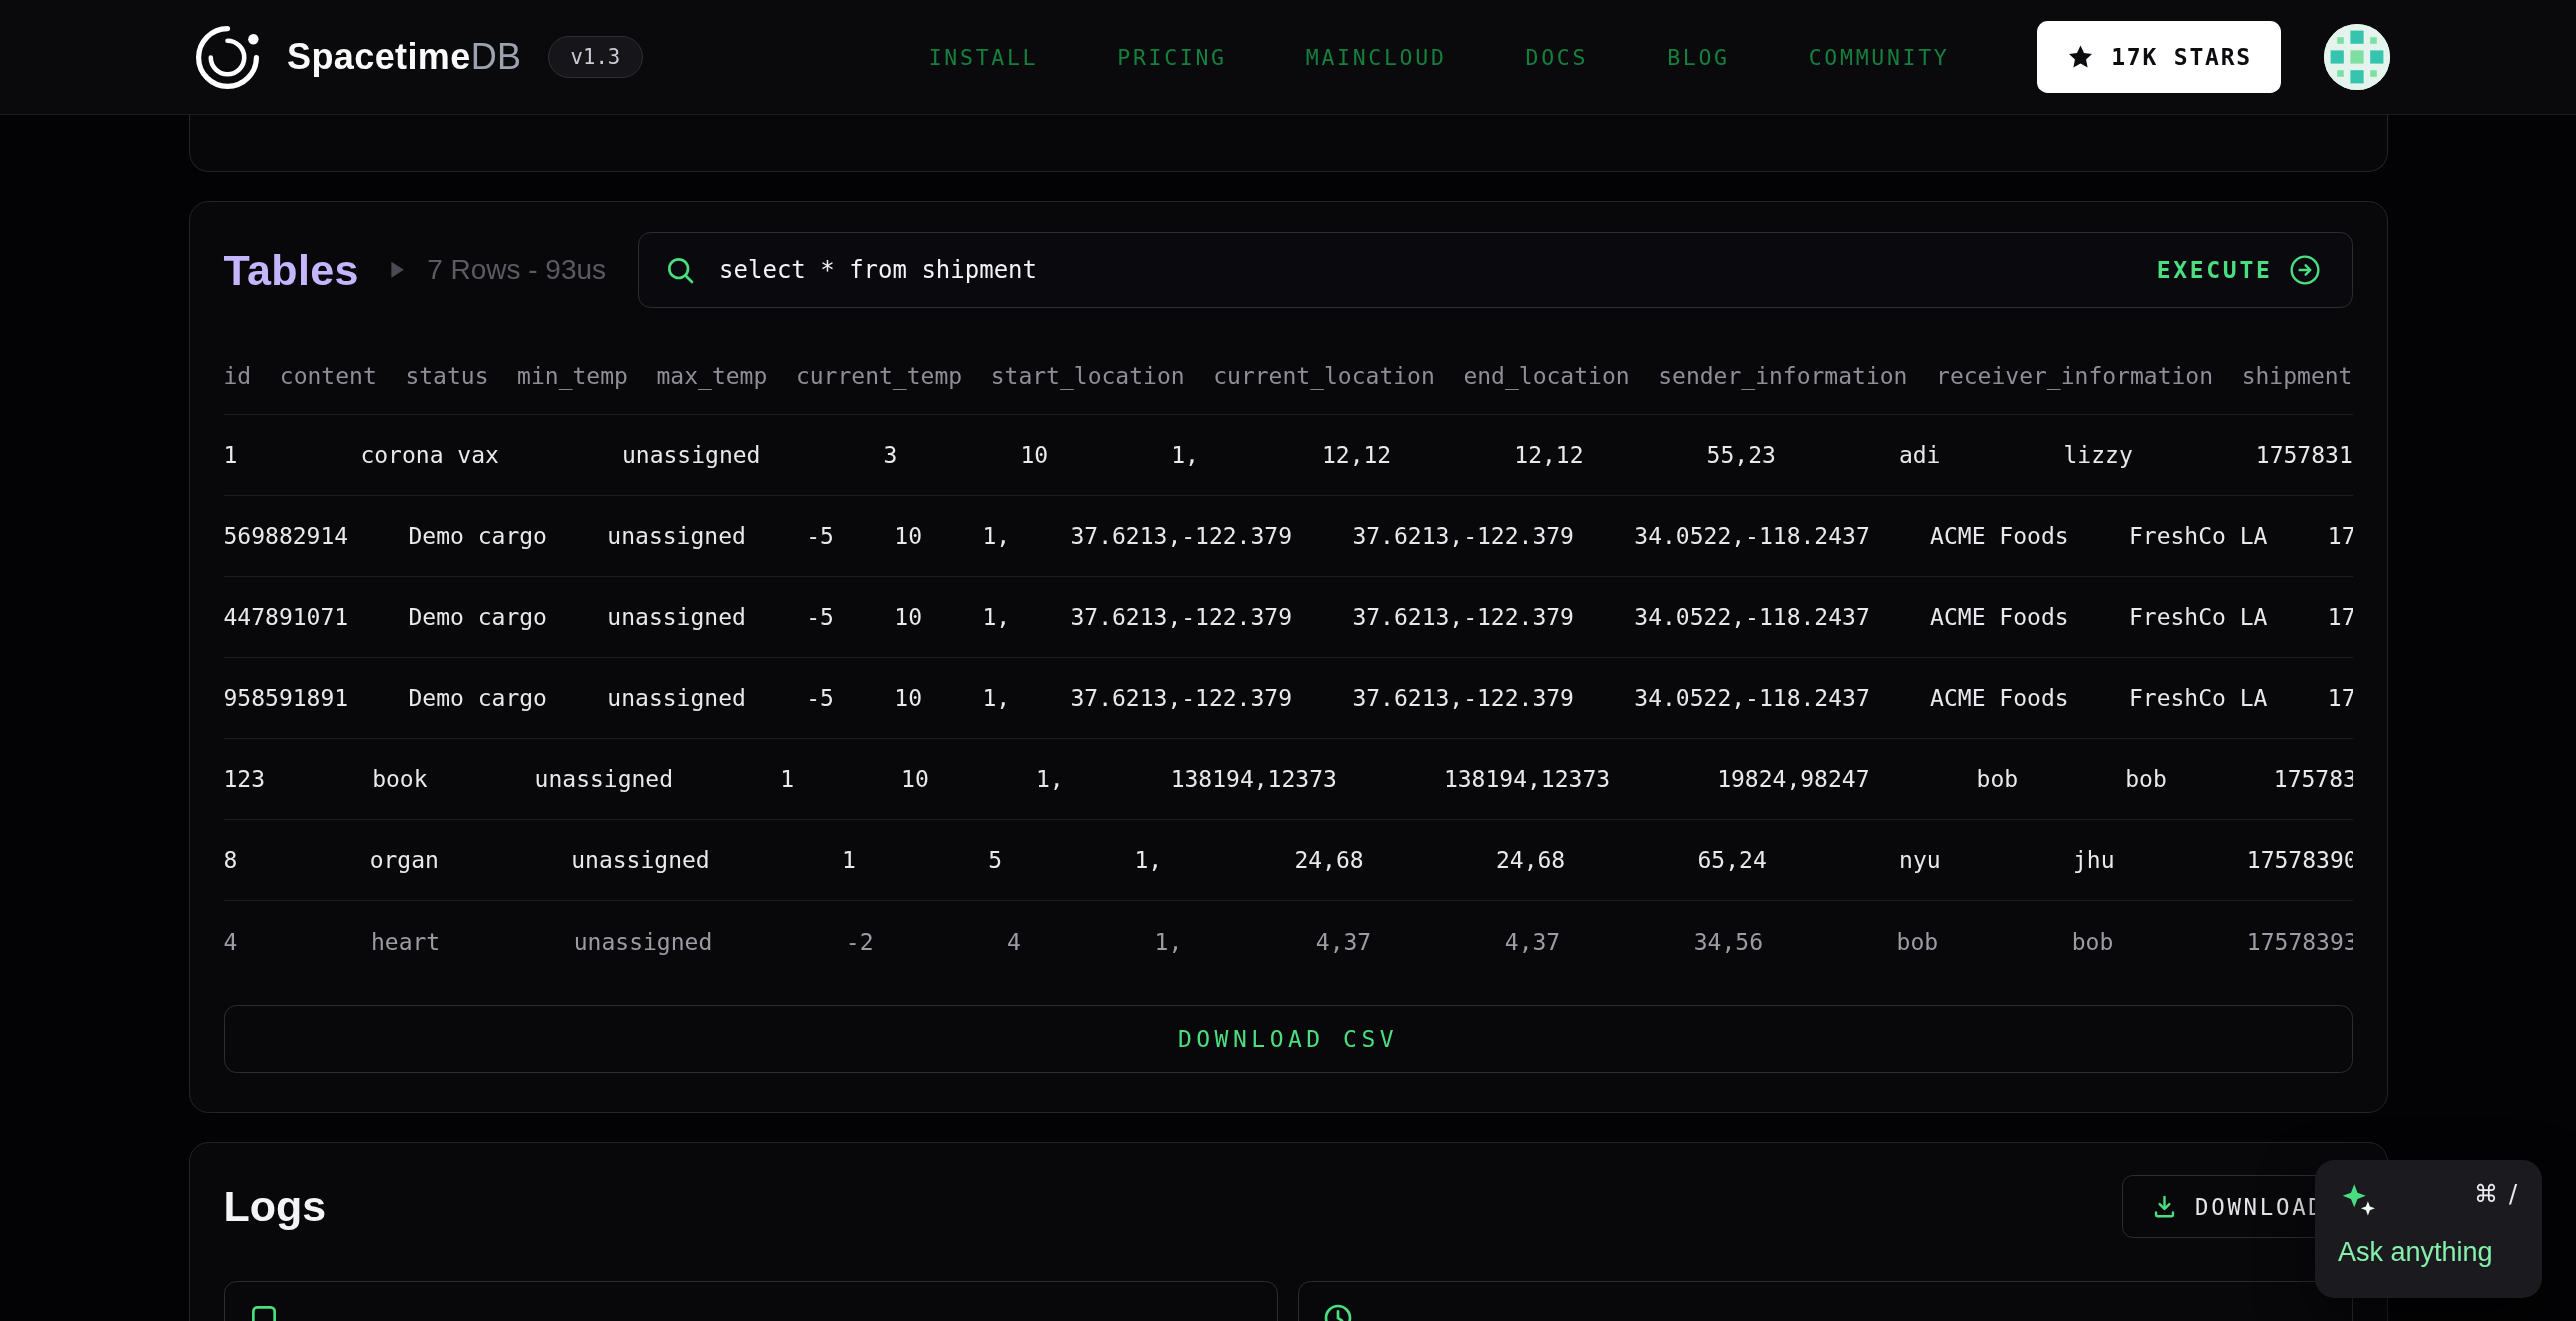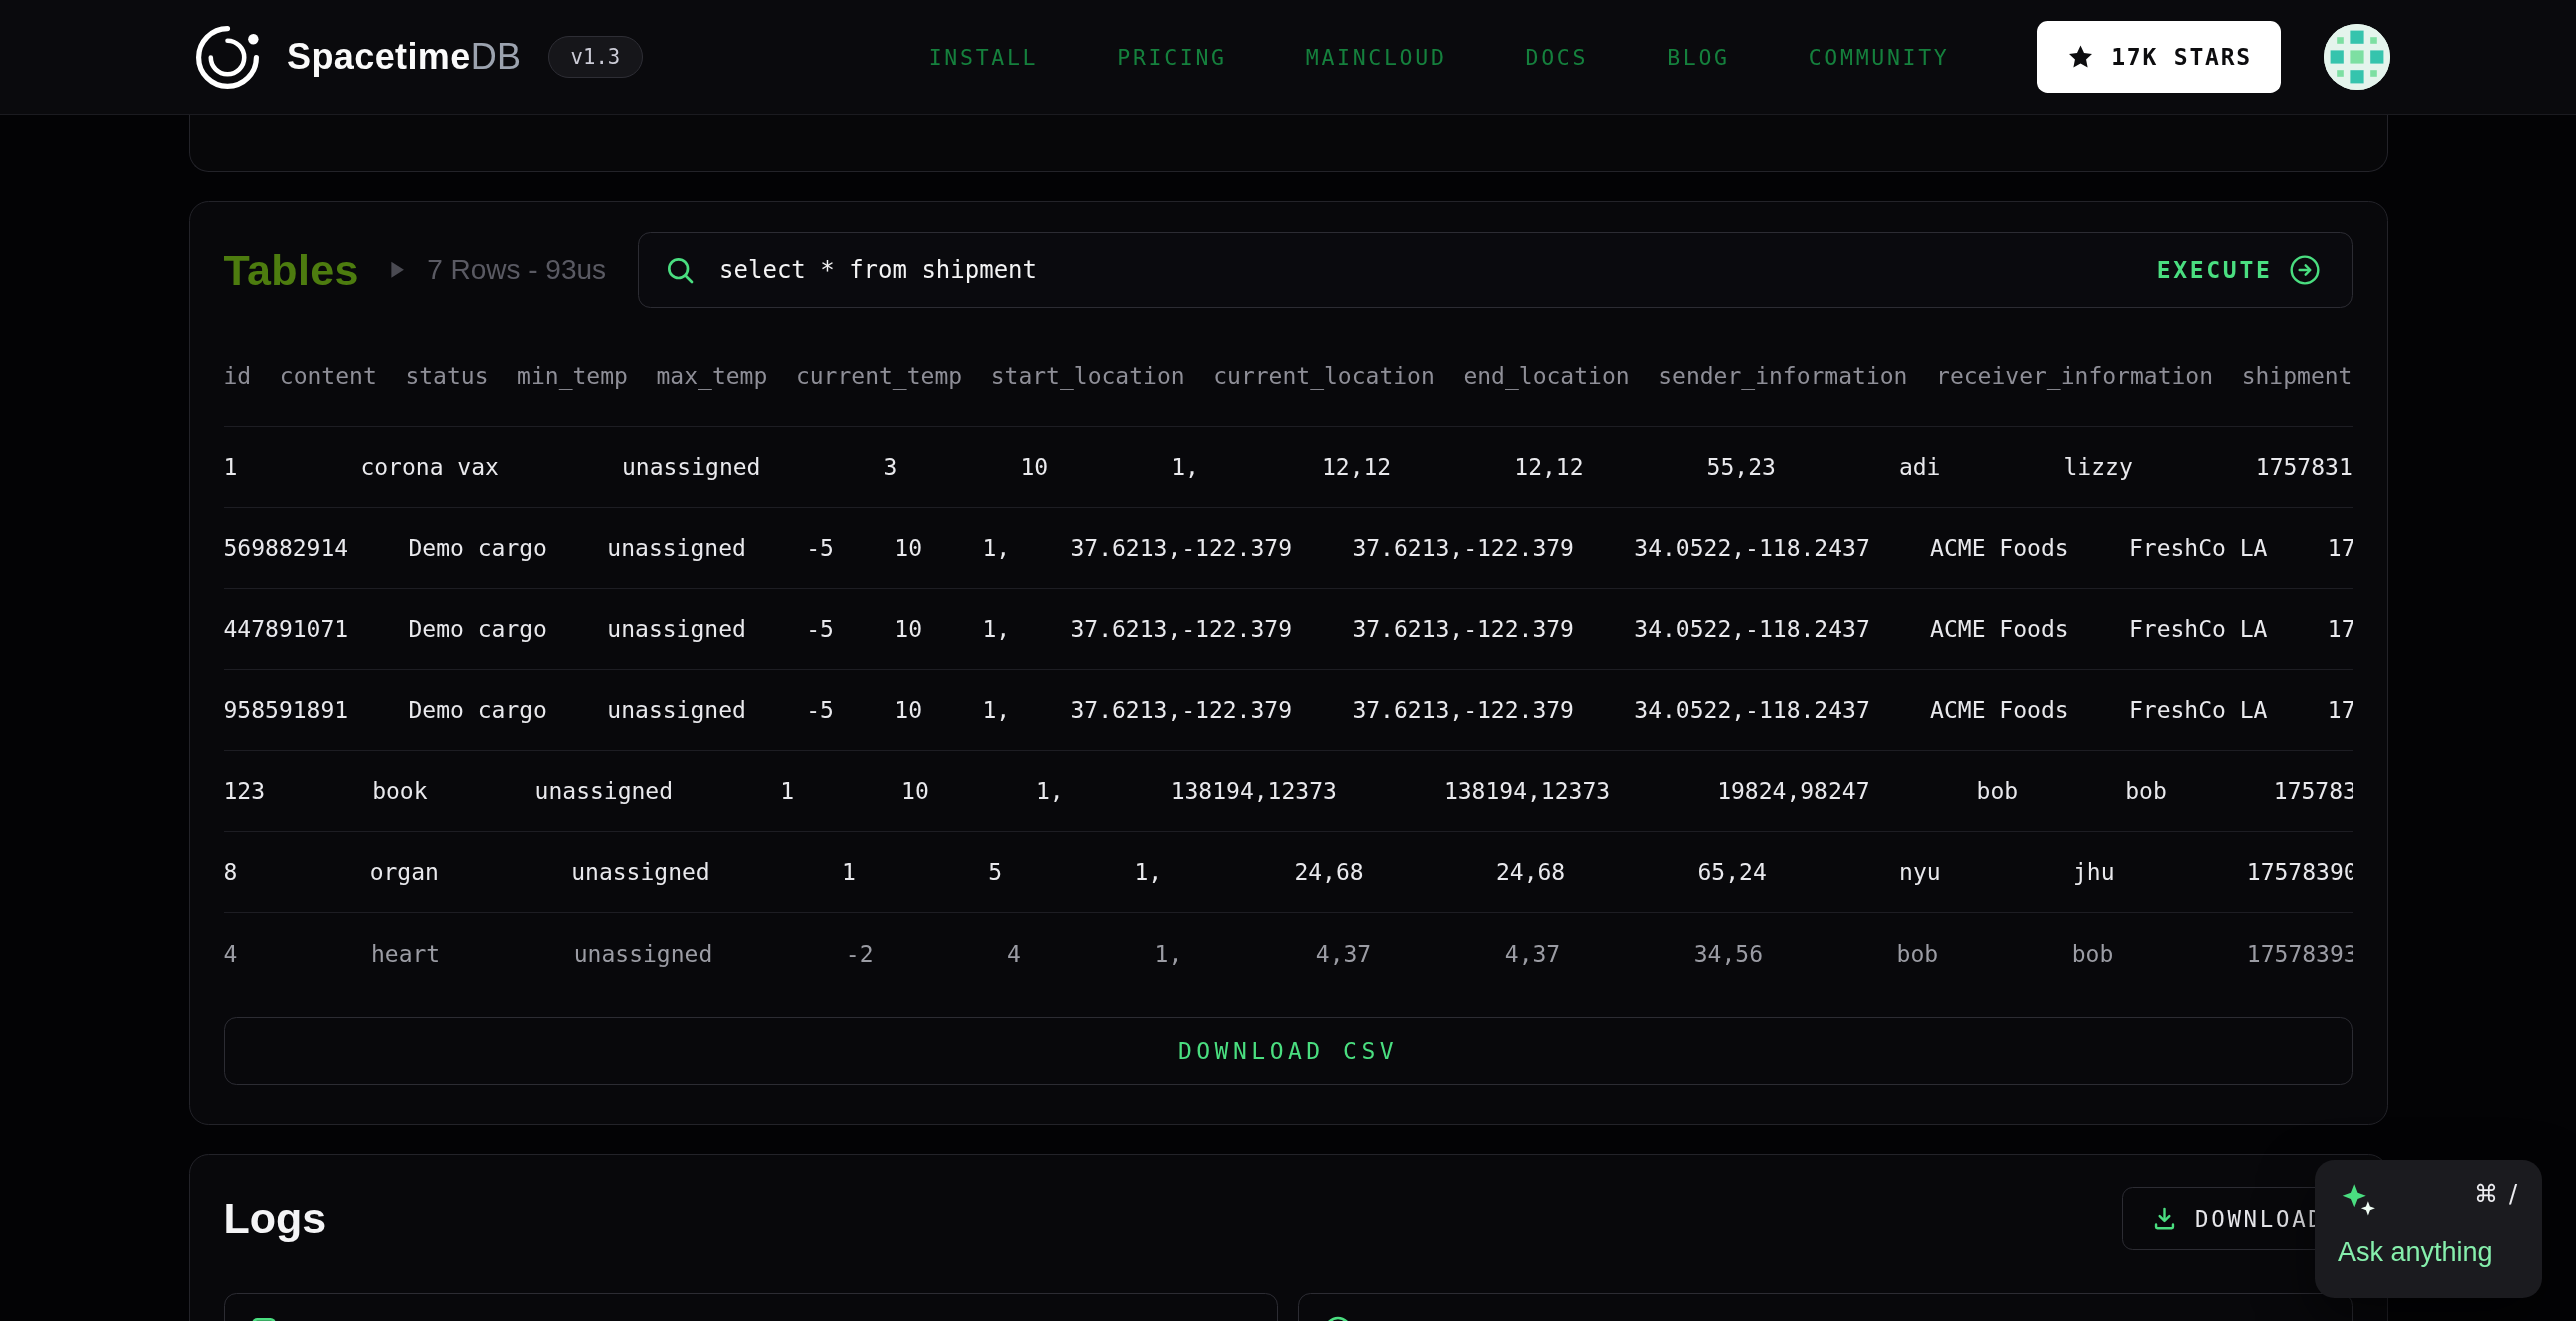--- a/index.html
+++ b/index.html
@@ -63,21 +63,21 @@
   .card {
     width: 2199px; margin: 29px auto 0;
     background: #08080b;
     border: 0.9px solid #232329;
     border-radius: 19.7px;
   }
 
   
   .tables-card { padding: 30px 34px 39px; }
   .thead-bar { display: flex; align-items: center; height: 76px; }
-  .tables-title { margin: 0; font-size: 43px; font-weight: 700; color: #4d7c0f; letter-spacing: 0.4px; }
+  .tables-title { margin: 0; font-size: 43px; font-weight: 700; color: #c4b5fd; letter-spacing: 0.4px; }
   .tri { margin-left: 27px; display: flex; cursor: pointer; }
   .summary { margin-left: 19.7px; font-size: 28px; color: #5a5a63; white-space: nowrap; }
   .querybar {
     flex: 1; margin-left: 32px; height: 76px;
     border: 0.9px solid #2c2c33; border-radius: 12.5px;
     background: #0a0a0e;
     display: flex; align-items: center; padding: 0 25px;
   }
   .qtext {
     margin-left: 23px;
@@ -91,21 +91,21 @@
     font-family: "DejaVu Sans Mono", monospace;
     font-size: 23px; font-weight: 600; letter-spacing: 2.7px;
   }
 
   .gridwrap { overflow: hidden; width: 100%; margin-top: 55px; }
   .theader {
     display: flex; justify-content: space-between;
     width: 100%;
     font-family: "DejaVu Sans Mono", monospace;
     font-size: 23px; color: #8e8e97;
-    padding-bottom: 37px;
+    padding-bottom: 25px;
     border-bottom: 0.9px solid #1d1d23;
     white-space: nowrap;
   }
   .theader span { white-space: nowrap; }
   .trow {
     display: flex; justify-content: space-between; align-items: center;
     height: 81px;
     border-bottom: 0.9px solid #1d1d23;
     font-family: "DejaVu Sans Mono", monospace;
     font-size: 23px; color: #e9e9ed;

